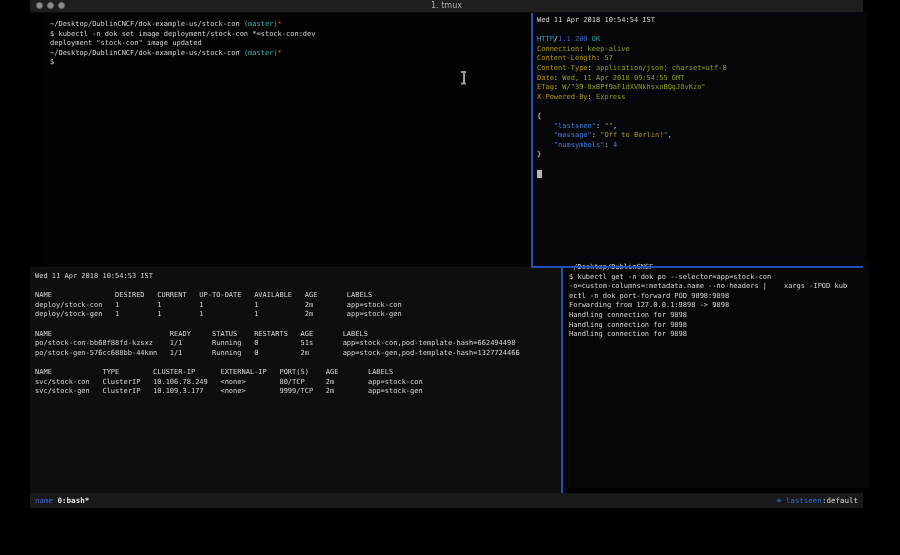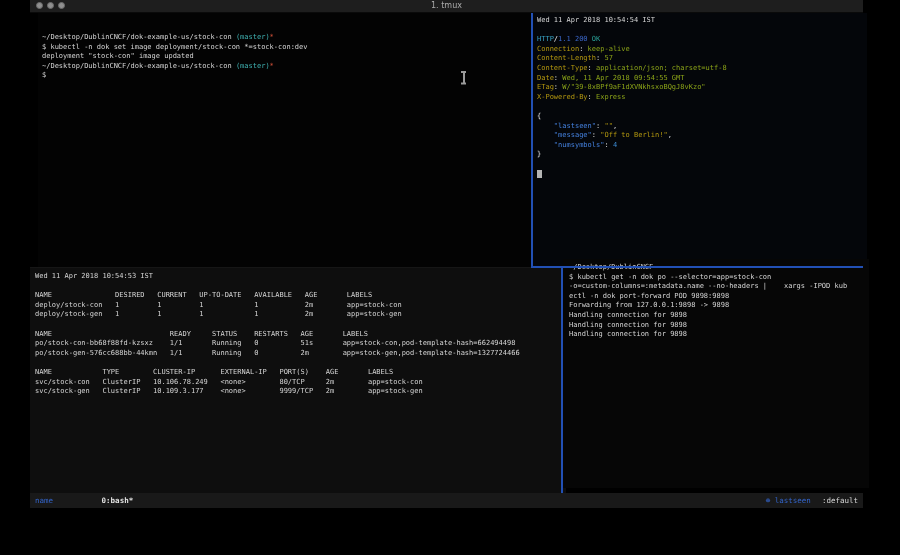--- a/index.html
+++ b/index.html
@@ -18,41 +18,41 @@
   .light{width:7px;height:7px;border-radius:50%;background:#8f8f8f;border:0.5px solid #6a6a6a;box-sizing:border-box;}
   .titletext{
     position:absolute;left:0;right:0;top:0;height:12px;line-height:12px;text-align:center;
     font-family:"DejaVu Sans", sans-serif;font-size:8px;color:#ababab;
   }
   .content{position:absolute;left:0;top:13px;right:0;bottom:15px;background:#000;}
   .pane{
     position:absolute;overflow:hidden;white-space:pre;
     font-size:7px;line-height:9.6px;color:#d6d6d6;
   }
-  .pane-top-left{left:8px;top:0;width:501px;height:253px;background:#030303;padding:20px 0 0 4px;}
+  .pane-top-left{left:16px;top:0;width:501px;height:253px;background:#030303;padding:7px 0 0 4px;}
   .pane-top-right{left:503px;top:0;width:330px;height:253px;background:#04060a;padding:3px 0 0 4px;}
   .pane-bottom-left{left:0;top:255px;width:531px;height:225px;background:#0e0e0e;padding:4px 0 0 5px;}
   .pane-bottom-right{left:533px;top:246px;width:300px;height:225px;background:#060606;padding:4px 0 0 6px;}
   .div-v-top{position:absolute;left:501px;top:0;width:2px;height:255px;background:#2250b4;}
   .div-h-right{position:absolute;left:501px;top:253px;width:332px;height:2px;background:#2250b4;}
   .div-h-left{position:absolute;left:0;top:254px;width:501px;height:1px;background:#161616;}
   .div-v-bottom{position:absolute;left:531px;top:255px;width:2px;height:225px;background:#2250b4;}
   .tline{height:9.6px;}
   .cursor-block{display:inline-block;width:4.5px;height:8px;background:#b4b4b4;vertical-align:middle;}
   .statusbar{
     position:absolute;left:0;bottom:0;right:0;height:15px;background:#191919;
     font-size:7.5px;line-height:15px;display:flex;justify-content:space-between;
     padding:0 5px;box-sizing:border-box;color:#d0d0d0;
   }
   .statusleft,.statusright{white-space:pre;}
   .s-session{color:#3365cc;}
-  .s-window{color:#e2e2e2;font-weight:bold;margin-left:44px;}
+  .s-window{color:#e2e2e2;font-weight:bold;}
   .s-kubeicon{color:#3365cc;}
   .s-kubectx{color:#3365cc;}
-  .s-kubens{color:#d8d8d8;margin-left:11px;}
+  .s-kubens{color:#d8d8d8;}
   .ibeam{position:absolute;left:430px;top:58px;width:7px;height:13px;}
   .ibeam::before{content:"";position:absolute;left:3px;top:1px;bottom:1px;width:1.5px;background:#9a9a9a;}
   .ibeam::after{content:"";position:absolute;left:1px;right:1px;top:0;height:1.5px;background:#9a9a9a;box-shadow:0 11.5px 0 #9a9a9a;}
 </style>
 </head>
 <body>
 
 <div class="window">
 
   <div class="titlebar">

